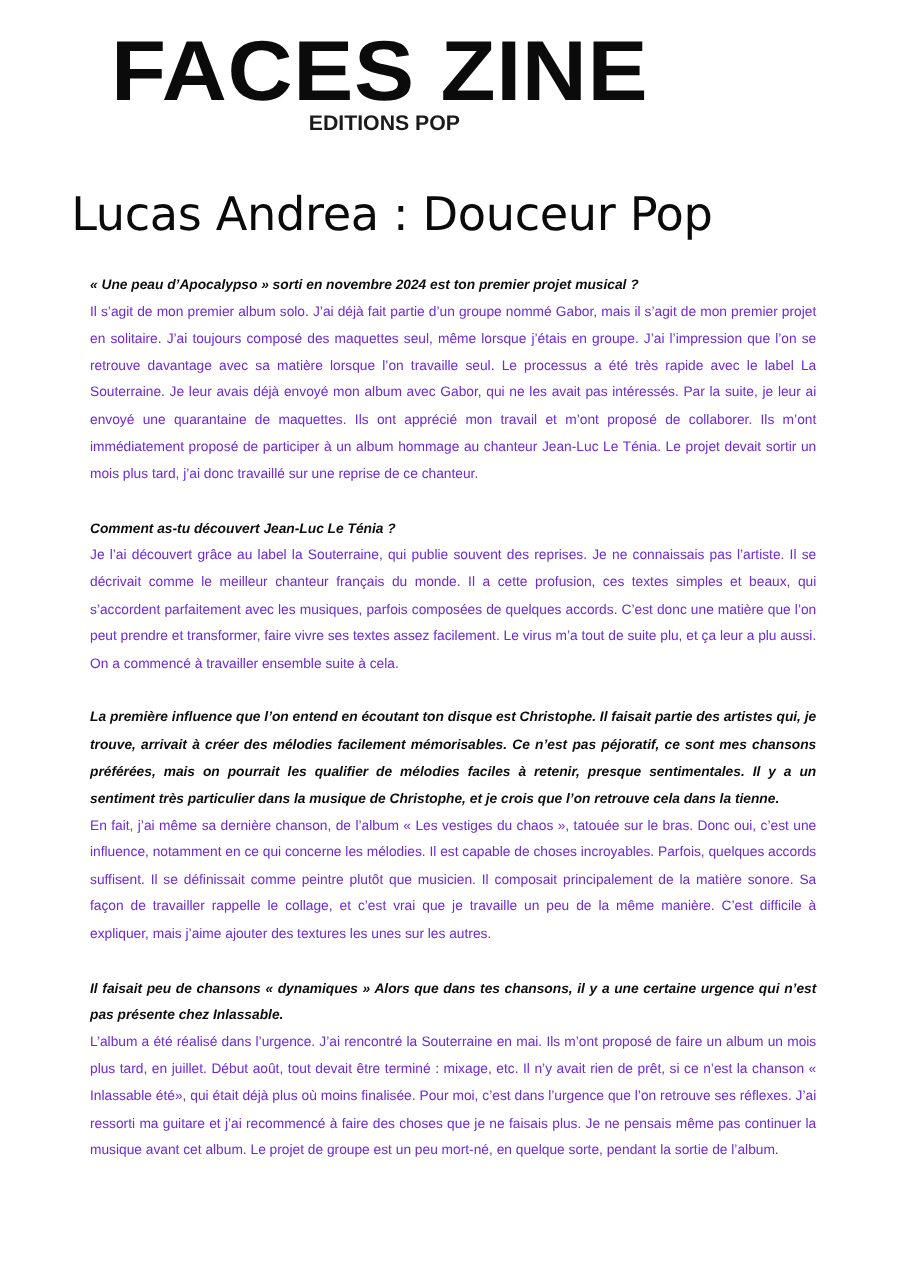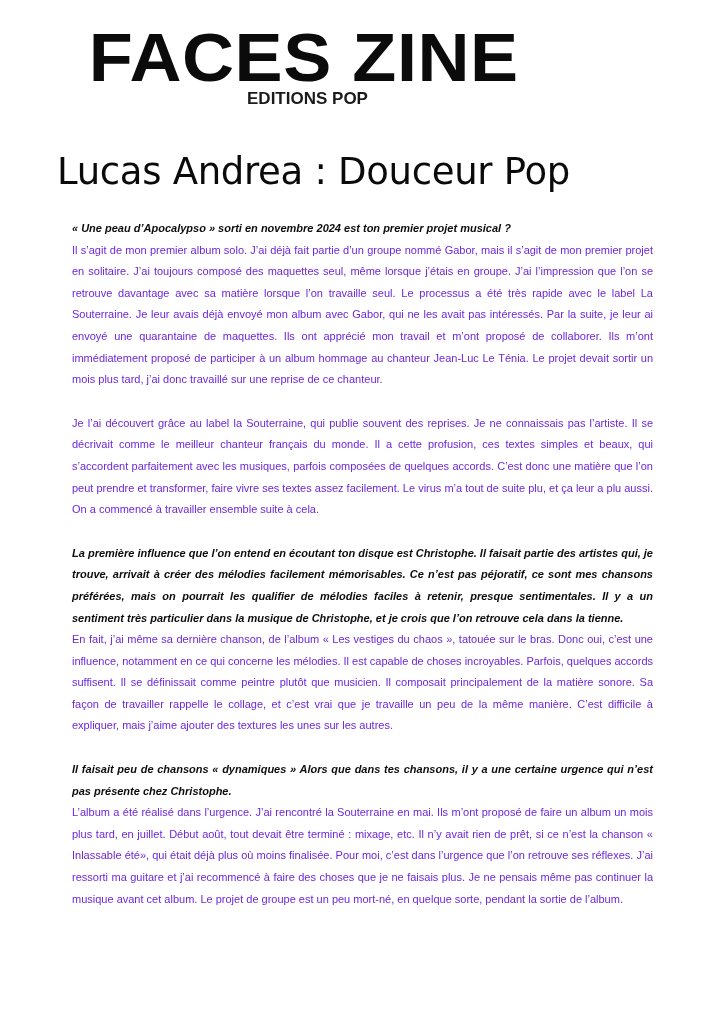--- a/index.html
+++ b/index.html
@@ -38,23 +38,24 @@
 </header>
 
 <h1 class="headline">Lucas Andrea : Douceur Pop</h1>
 
 <main class="article">
   <section class="block">
     <p class="q">« Une peau d’Apocalypso » sorti en novembre 2024 est ton premier projet musical ?</p>
     <p class="a">Il s’agit de mon premier album solo. J’ai déjà fait partie d’un groupe nommé Gabor, mais il s’agit de mon premier projet en solitaire. J’ai toujours composé des maquettes seul, même lorsque j’étais en groupe. J’ai l’impression que l’on se retrouve davantage avec sa matière lorsque l’on travaille seul. Le processus a été très rapide avec le label La Souterraine. Je leur avais déjà envoyé mon album avec Gabor, qui ne les avait pas intéressés. Par la suite, je leur ai envoyé une quarantaine de maquettes. Ils ont apprécié mon travail et m’ont proposé de collaborer. Ils m’ont immédiatement proposé de participer à un album hommage au chanteur Jean-Luc Le Ténia. Le projet devait sortir un mois plus tard, j’ai donc travaillé sur une reprise de ce chanteur.</p>
   </section>
   <section class="block">
+    <p class="q">Comment as-tu découvert Jean-Luc Le Ténia ?</p>
     <p class="a">Je l’ai découvert grâce au label la Souterraine, qui publie souvent des reprises. Je ne connaissais pas l’artiste. Il se décrivait comme le meilleur chanteur français du monde. Il a cette profusion, ces textes simples et beaux, qui s’accordent parfaitement avec les musiques, parfois composées de quelques accords. C’est donc une matière que l’on peut prendre et transformer, faire vivre ses textes assez facilement. Le virus m’a tout de suite plu, et ça leur a plu aussi. On a commencé à travailler ensemble suite à cela.</p>
   </section>
   <section class="block">
     <p class="q">La première influence que l’on entend en écoutant ton disque est Christophe. Il faisait partie des artistes qui, je trouve, arrivait à créer des mélodies facilement mémorisables. Ce n’est pas péjoratif, ce sont mes chansons préférées, mais on pourrait les qualifier de mélodies faciles à retenir, presque sentimentales. Il y a un sentiment très particulier dans la musique de Christophe, et je crois que l’on retrouve cela dans la tienne.</p>
     <p class="a">En fait, j’ai même sa dernière chanson, de l’album « Les vestiges du chaos », tatouée sur le bras. Donc oui, c’est une influence, notamment en ce qui concerne les mélodies. Il est capable de choses incroyables. Parfois, quelques accords suffisent. Il se définissait comme peintre plutôt que musicien. Il composait principalement de la matière sonore. Sa façon de travailler rappelle le collage, et c’est vrai que je travaille un peu de la même manière. C’est difficile à expliquer, mais j’aime ajouter des textures les unes sur les autres.</p>
   </section>
   <section class="block">
-    <p class="q">Il faisait peu de chansons « dynamiques » Alors que dans tes chansons, il y a une certaine urgence qui n’est pas présente chez Christophe.</p>
+    <p class="q">Il faisait peu de chansons « dynamiques » Alors que dans tes chansons, il y a une certaine urgence qui n’est pas présente chez Inlassable.</p>
     <p class="a">L’album a été réalisé dans l’urgence. J’ai rencontré la Souterraine en mai. Ils m’ont proposé de faire un album un mois plus tard, en juillet. Début août, tout devait être terminé : mixage, etc. Il n’y avait rien de prêt, si ce n’est la chanson « Inlassable été», qui était déjà plus où moins finalisée. Pour moi, c’est dans l’urgence que l’on retrouve ses réflexes. J’ai ressorti ma guitare et j’ai recommencé à faire des choses que je ne faisais plus. Je ne pensais même pas continuer la musique avant cet album. Le projet de groupe est un peu mort-né, en quelque sorte, pendant la sortie de l’album.</p>
   </section>
 </main>
 
 </body></html>

